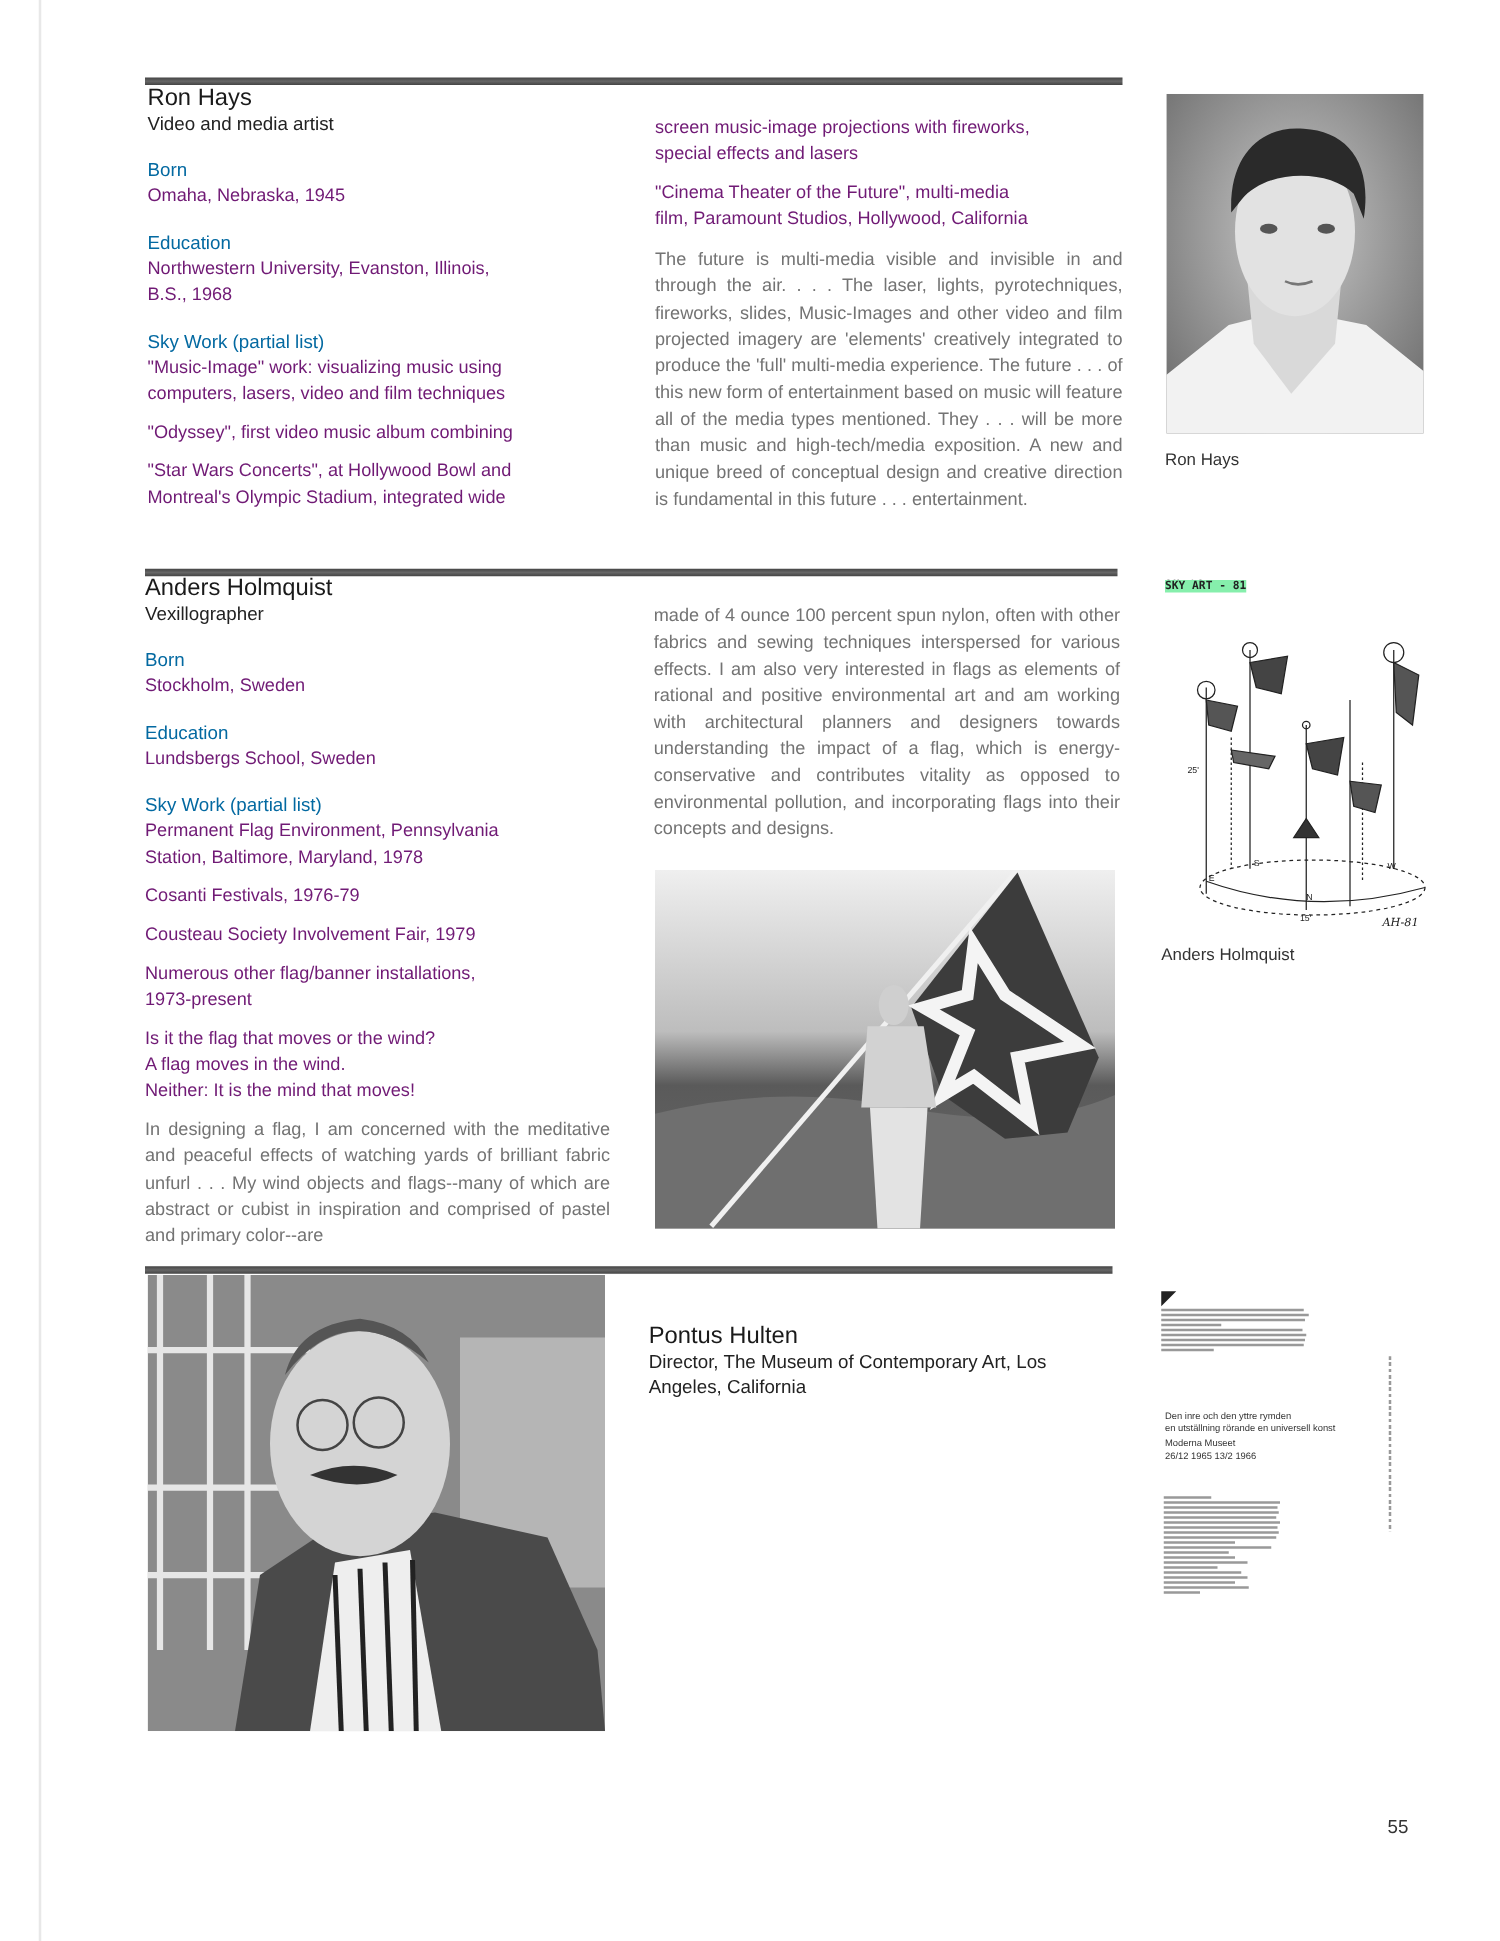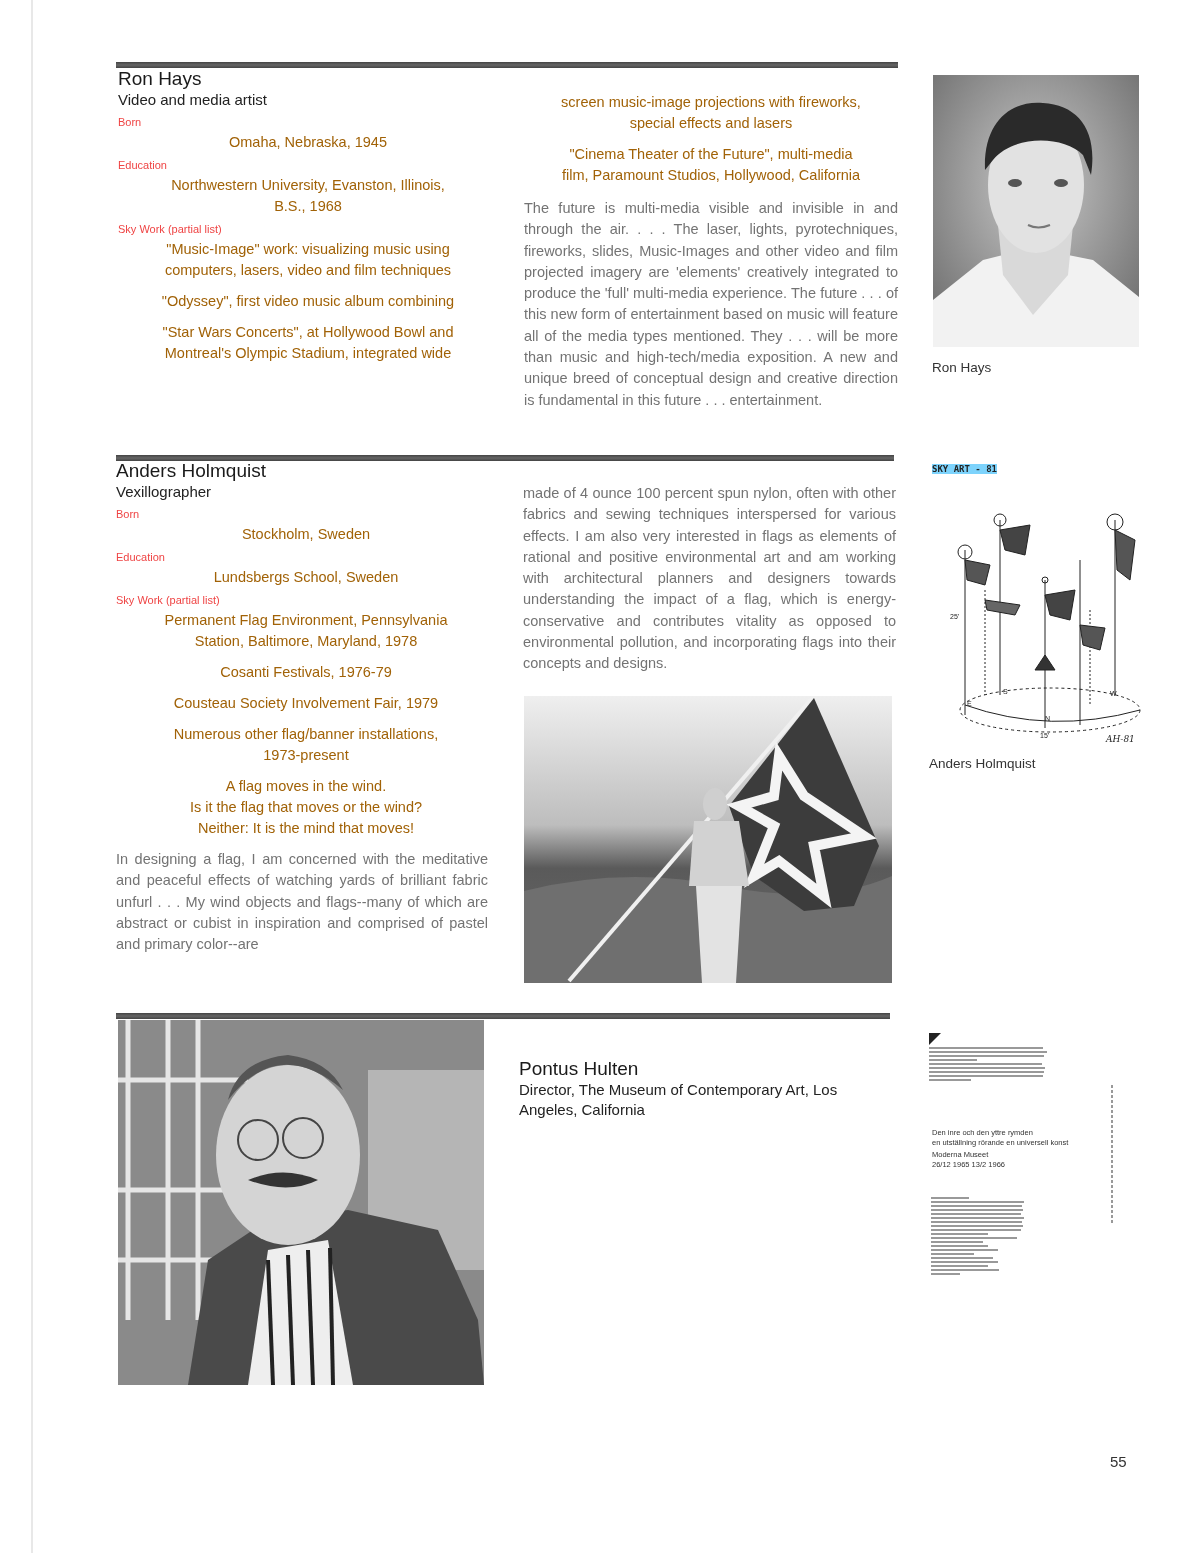--- a/index.html
+++ b/index.html
@@ -2,22 +2,22 @@
 <html><head>
 <meta charset="utf-8">
 <style>
   html,body{margin:0;padding:0;background:#fff;}
   body{width:1200px;height:1553px;position:relative;overflow:hidden;font-family:"Liberation Sans","DejaVu Sans",sans-serif;color:#222;}
   .edge{position:absolute;left:31px;top:0;width:2px;height:1553px;background:#e8e8e8;}
   .rule{position:absolute;height:6px;background:linear-gradient(#444,#666 50%,#444);}
   .abs{position:absolute;}
   .name{font-size:19px;color:#1a1a1a;line-height:22px;}
   .role{font-size:15px;color:#222;line-height:20px;}
-  .lbl{font-size:11px;color:#ef4444;line-height:20px;margin-top:2px;}
-  .txt{font-size:14.5px;color:#a16207;line-height:21px;text-align:center;}
+  .lbl{font-size:15px;color:#0369a1;line-height:20px;margin-top:17px;}
+  .txt{font-size:14.5px;color:#701a75;line-height:21px;}
   .para{margin-top:10px;}
   .just{text-align:justify;font-size:14.5px;color:#737373;line-height:21.3px;}
   .caption{font-size:13.5px;color:#333;}
   .photo{position:absolute;overflow:hidden;}
   .small{font-size:7.5px;color:#333;line-height:10px;}
   .tiny-lines div{height:2px;background:#999;margin:2px 0;}
 </style>
 </head>
 <body>
 
@@ -93,22 +93,22 @@
     <div class="txt">Permanent Flag Environment, Pennsylvania</div>
     <div class="txt">Station, Baltimore, Maryland, 1978</div>
   </div>
   <div class="para txt">Cosanti Festivals, 1976-79</div>
   <div class="para txt">Cousteau Society Involvement Fair, 1979</div>
   <div class="para">
     <div class="txt">Numerous other flag/banner installations,</div>
     <div class="txt">1973-present</div>
   </div>
   <div class="para">
+    <div class="txt">Is it the flag that moves or the wind?</div>
     <div class="txt">A flag moves in the wind.</div>
-    <div class="txt">Is it the flag that moves or the wind?</div>
     <div class="txt">Neither: It is the mind that moves!</div>
   </div>
   <div class="just para" style="width:372px;">In designing a flag, I am concerned with the meditative and peaceful effects of watching yards of brilliant fabric unfurl . . . My wind objects and flags--many of which are abstract or cubist in inspiration and comprised of pastel and primary color--are</div>
 </div>
 
 <div class="abs just" style="left:523px;top:483px;width:373px;">made of 4 ounce 100 percent spun nylon, often with other fabrics and sewing techniques interspersed for various effects.   I am also very interested in flags as elements of rational and positive environmental art and am working with architectural planners and designers towards understanding the impact of a flag, which is energy-conservative and contributes vitality as opposed to environmental pollution, and incorporating flags into their concepts and designs.</div>
 
 <div class="photo" style="left:524px;top:696px;width:368px;height:287px;">
   <svg width="368" height="287" viewBox="0 0 368 287">
     <defs>
@@ -124,21 +124,21 @@
     <line x1="45" y1="285" x2="290" y2="0" stroke="#f0f0f0" stroke-width="4"></line>
     <path d="M290 2 L355 150 L330 210 L280 215 L230 180 L205 110Z" fill="#3c3c3c"></path>
     <path d="M255 60 L280 100 L340 140 L290 150 L300 200 L255 165 L230 180 L250 130 L215 110 L250 100Z" fill="none" stroke="#f4f4f4" stroke-width="10"></path>
     <ellipse cx="191" cy="108" rx="12" ry="16" fill="#cfcfcf"></ellipse>
     <path d="M170 125 L215 125 L225 190 L165 190Z" fill="#d2d2d2"></path>
     <path d="M172 190 L218 190 L212 287 L178 287Z" fill="#e3e3e3"></path>
   </svg>
 </div>
 
 <div class="abs" style="left:932px;top:463px;font-size:9px;font-weight:bold;letter-spacing:1px;font-family:'DejaVu Sans Mono',monospace;">AH-81</div>
-<div class="abs" style="left:932px;top:464px;background:#7dd3fc;font-size:9px;font-weight:bold;font-family:'DejaVu Sans Mono',monospace;">SKY ART - 81</div>
+<div class="abs" style="left:932px;top:464px;background:#86efac;font-size:9px;font-weight:bold;font-family:'DejaVu Sans Mono',monospace;">SKY ART - 81</div>
 
 <div class="photo" style="left:945px;top:510px;width:210px;height:240px;">
   <svg width="210" height="240" viewBox="0 0 210 240" fill="none" stroke="#222" stroke-width="1">
     <ellipse cx="105" cy="200" rx="90" ry="22" stroke-dasharray="3 3"></ellipse>
     <line x1="20" y1="40" x2="20" y2="205"></line>
     <line x1="55" y1="10" x2="55" y2="185"></line>
     <line x1="100" y1="70" x2="100" y2="218"></line>
     <line x1="135" y1="50" x2="135" y2="215"></line>
     <line x1="170" y1="10" x2="170" y2="185"></line>
     <line x1="40" y1="80" x2="40" y2="185" stroke-dasharray="2 2"></line>

